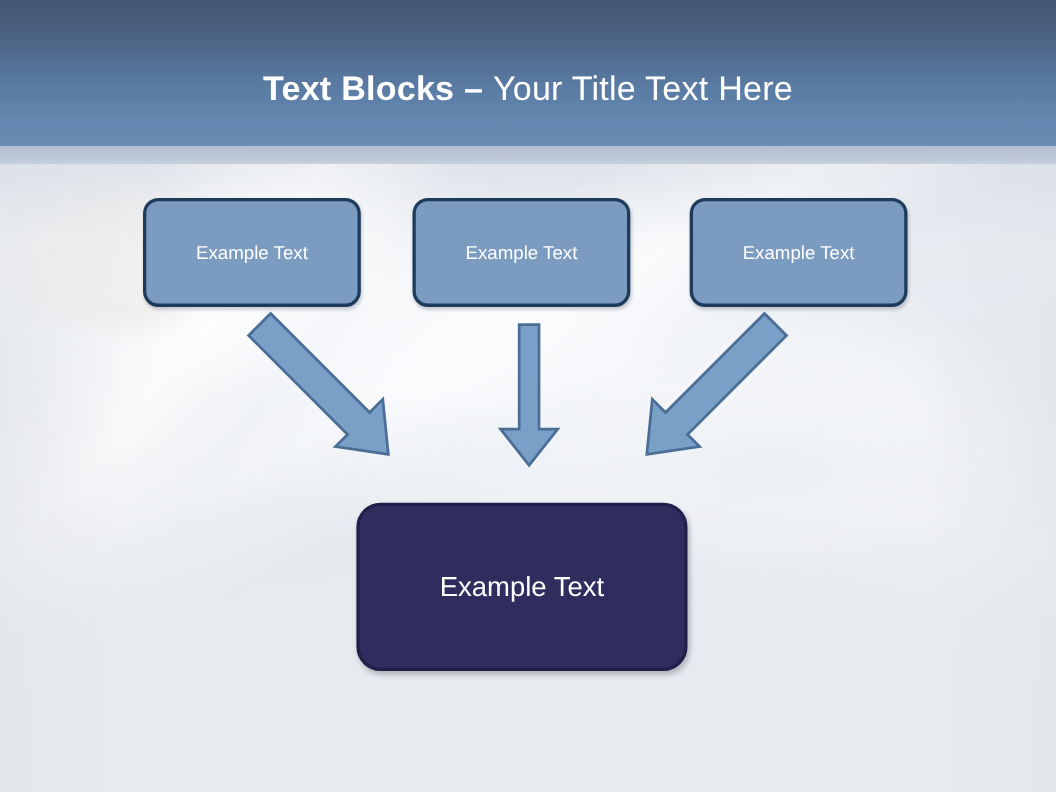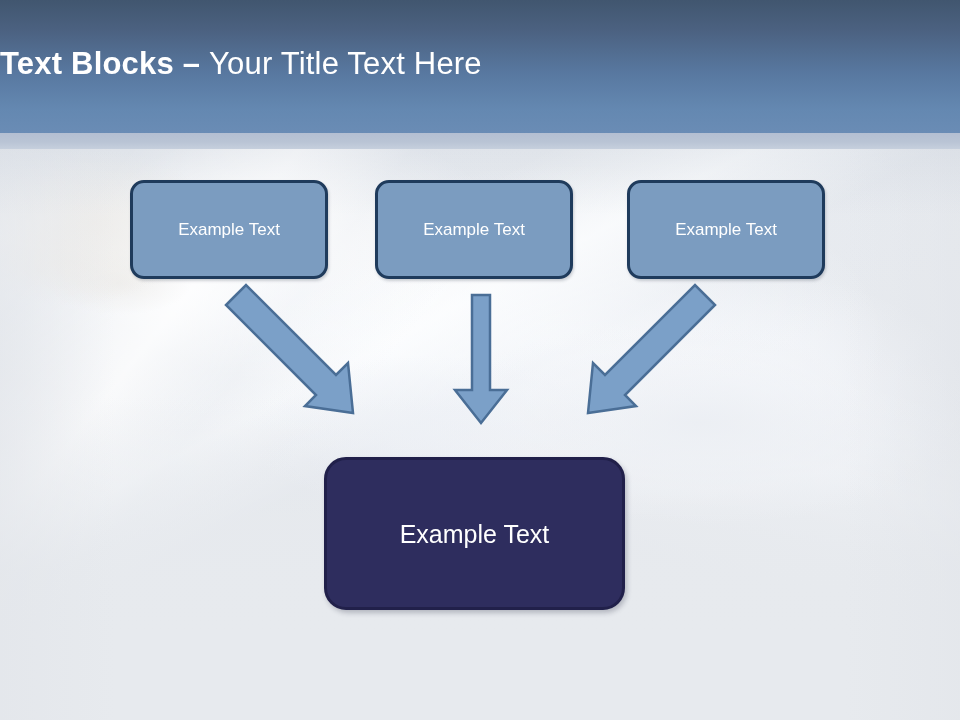--- a/index.html
+++ b/index.html
@@ -74,22 +74,23 @@
     background: linear-gradient(180deg, #41566f 0%, #4b6180 22%, #5878a0 55%, #6488b1 82%, #6a8cb5 100%);
   }
   #header-underline {
     position: absolute;
     left: 0; top: 133px;
     width: 960px; height: 16px;
     background: linear-gradient(180deg, #b4bfd2 0%, #b9c4d5 55%, #c6cfdd 100%);
   }
   #slide-title {
     position: absolute;
-    left: 0; top: 44px;
+    left: 0; top: 61px;
     width: 960px;
+    text-align: center;
     font-size: 31px;
     line-height: 40px;
     color: #ffffff;
     letter-spacing: 0.2px;
     white-space: nowrap;
   }
   #slide-title .title-strong { font-weight: bold; }
   #slide-title .title-rest { font-weight: normal; }
 
   

